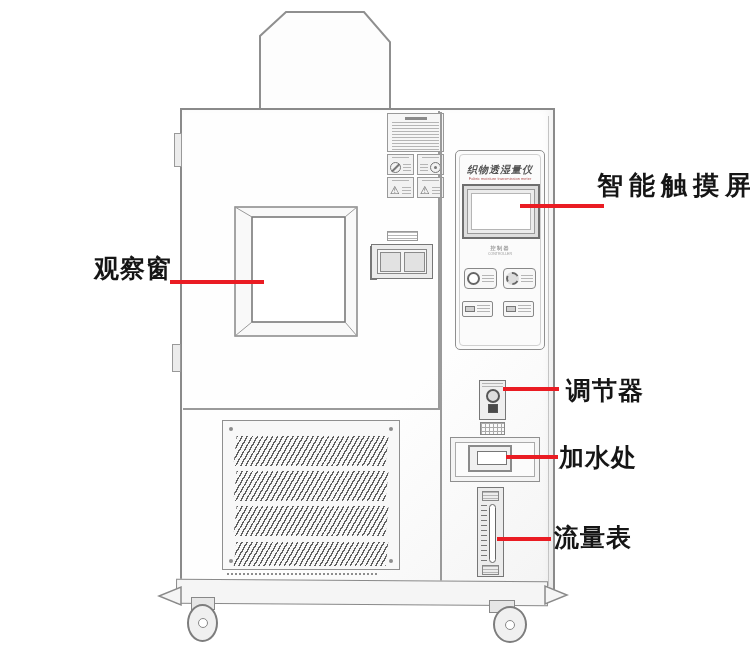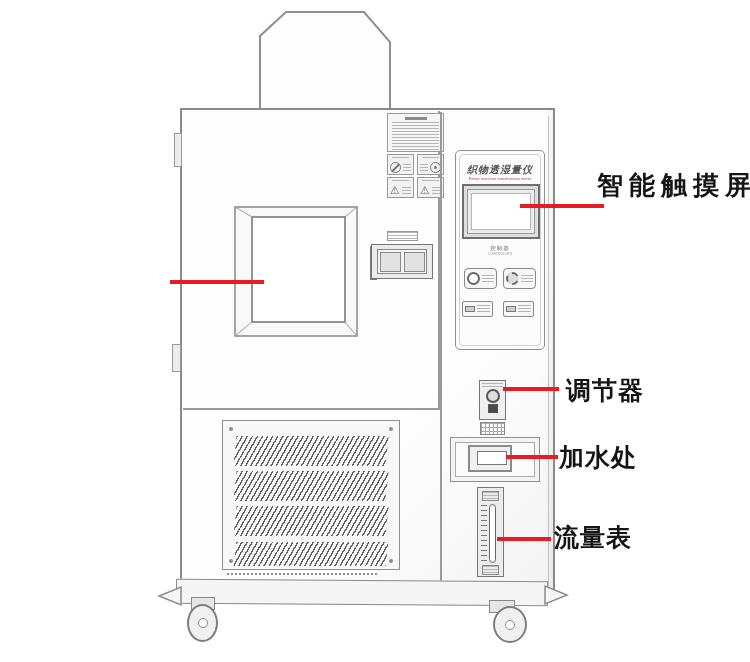--- a/index.html
+++ b/index.html
@@ -245,18 +245,19 @@
     </div>
 
   <div class="callout-line" style="left:520px;top:204px;width:84px;"></div>
   <div class="callout-line" style="left:170px;top:280px;width:94px;"></div>
   <div class="callout-line" style="left:503px;top:387px;width:56px;"></div>
   <div class="callout-line" style="left:506px;top:455px;width:52px;"></div>
   <div class="callout-line" style="left:497px;top:537px;width:54px;"></div>
 
   <div class="callout-label" id="label-touchscreen">智能触摸屏</div>
   <div class="callout-label" id="label-window">
+    <div>观察窗</div>
   </div>
   <div class="callout-label" id="label-regulator">调节器</div>
   <div class="callout-label" id="label-flowmeter">流量表</div>
   <div class="callout-label" id="label-water">加水处</div>
 
 </div>
 
 </body></html>

